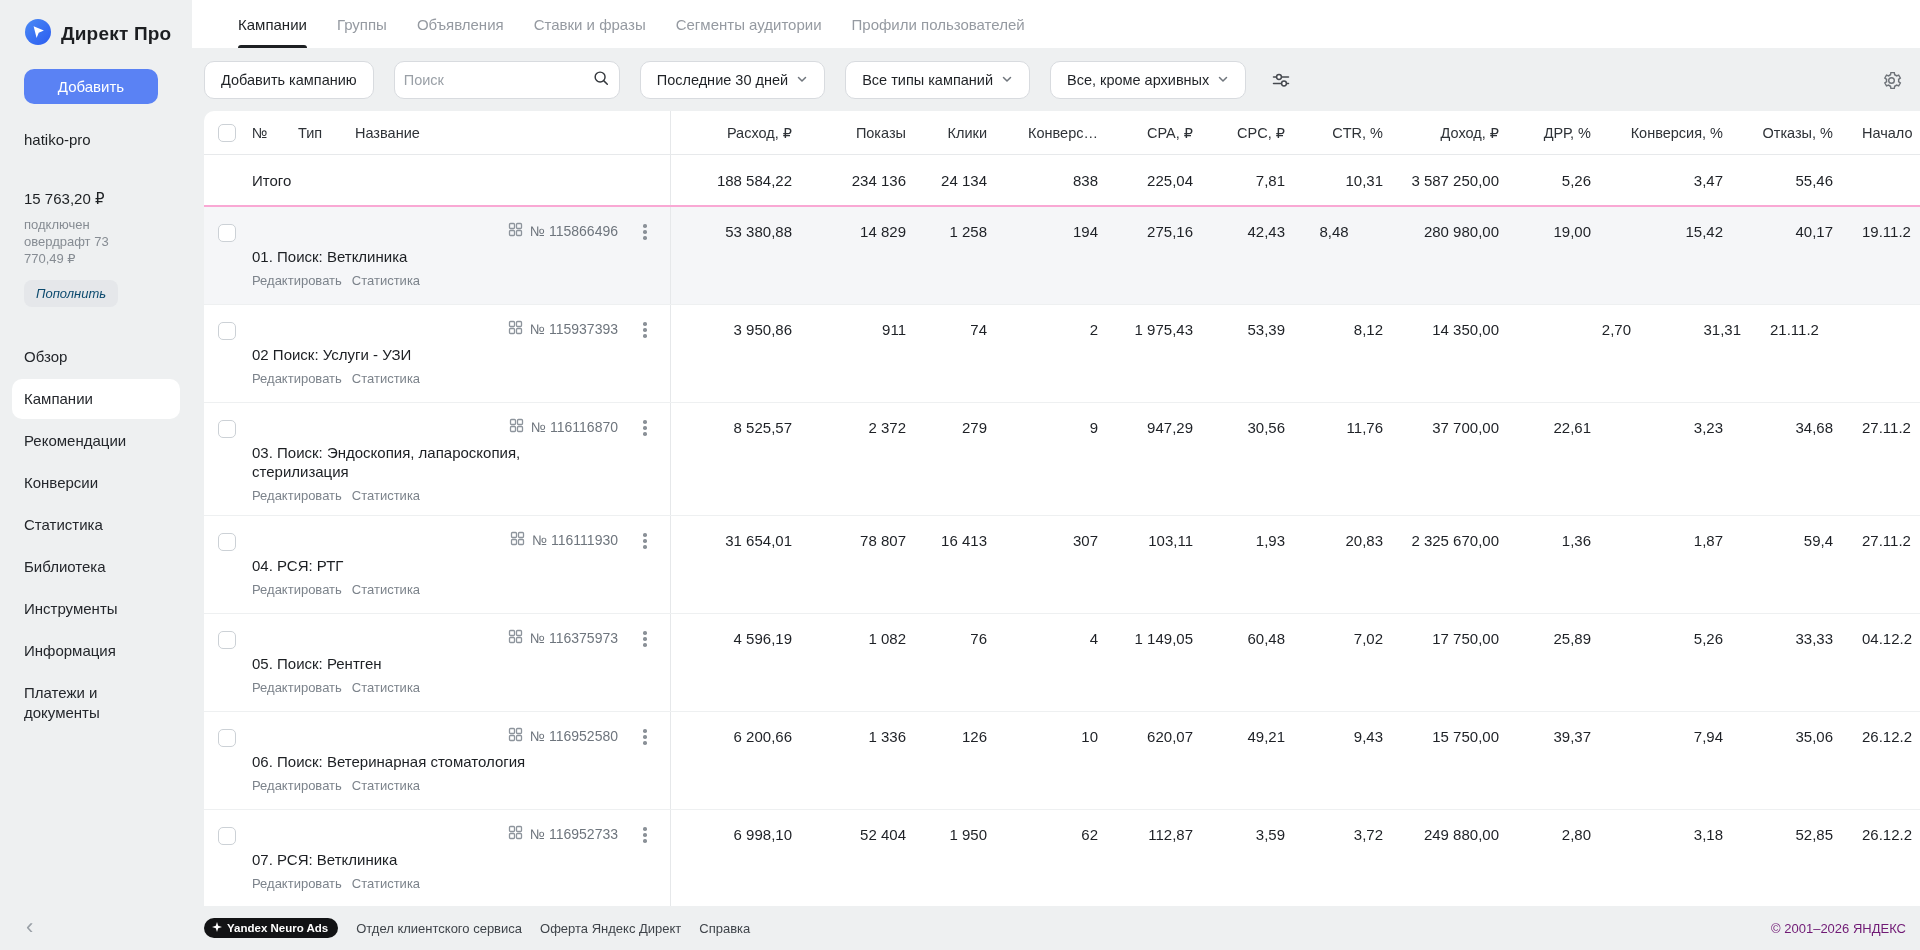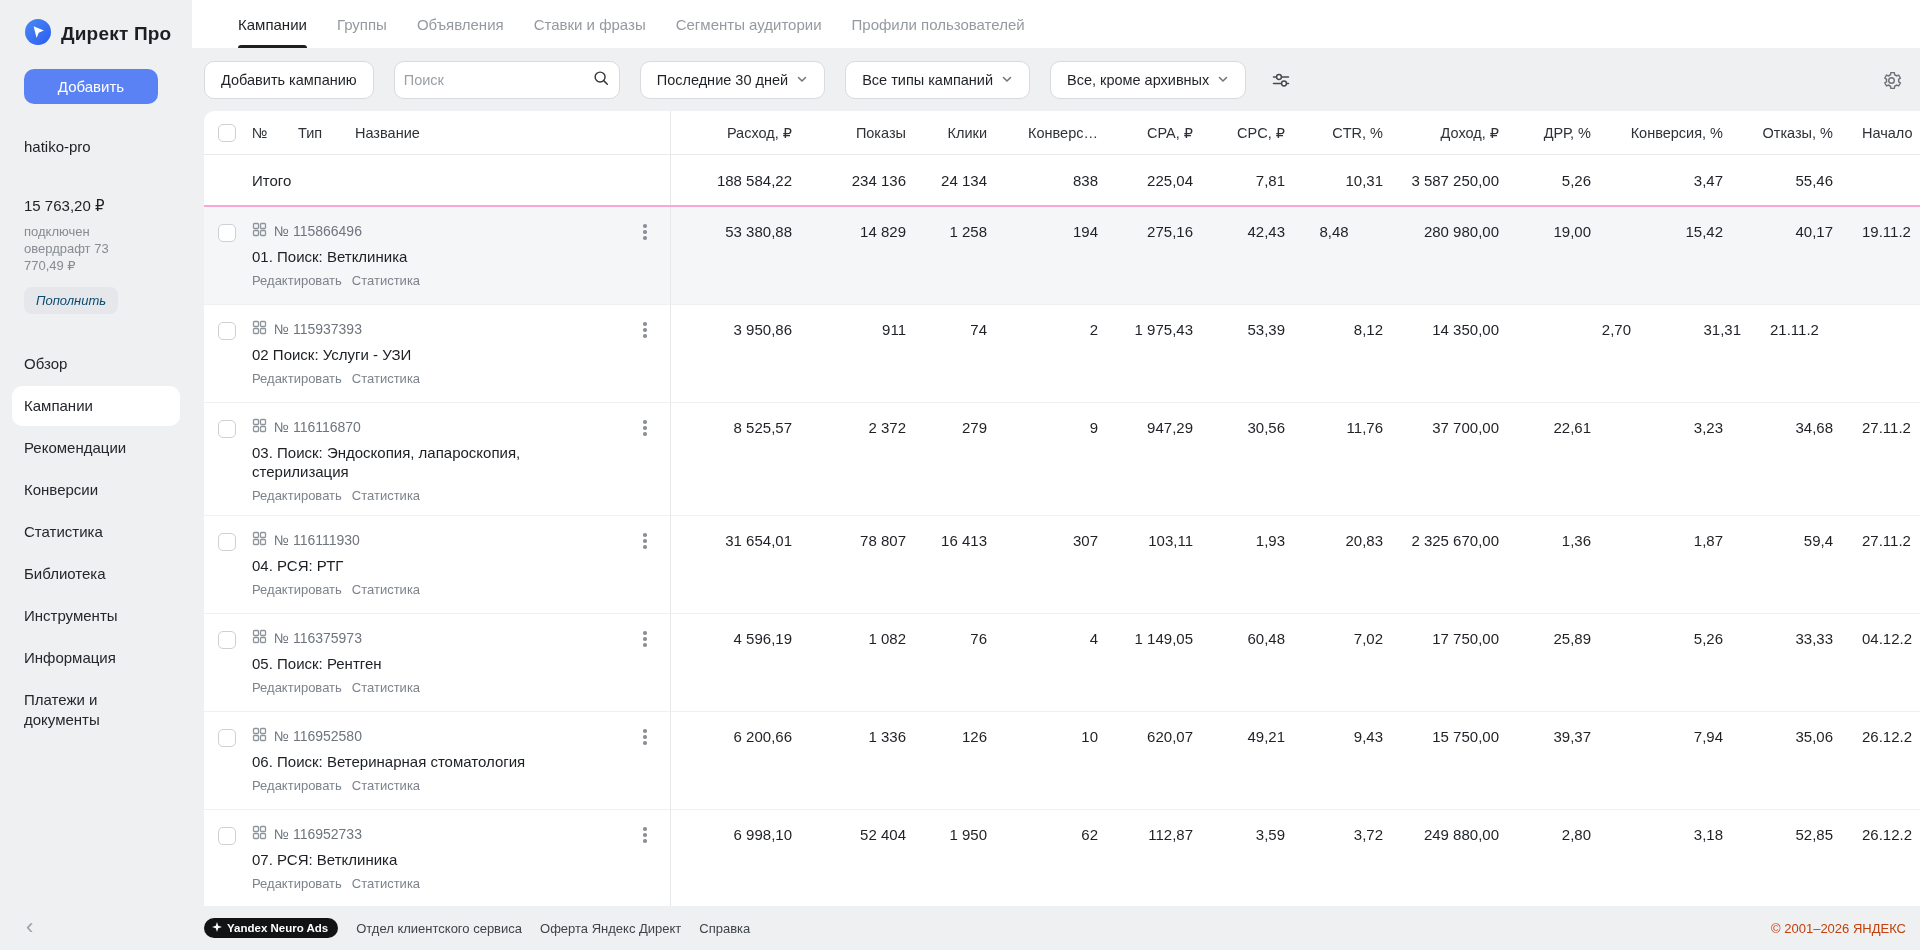--- a/index.html
+++ b/index.html
@@ -9,21 +9,21 @@
     background:#eef0f1; color:#1e2126; position:relative;
   }
 
   
   .sidebar { position:fixed; left:0; top:0; bottom:0; width:192px; background:#eef0f1; padding:18px 14px 0 24px; }
   .logo-row { display:flex; align-items:center; gap:9px; }
   .logo-text { font-size:19px; font-weight:700; color:#1c1e21; letter-spacing:.2px; white-space:nowrap; }
   .add-btn { margin-top:19px; width:134px; height:35px; border:0; border-radius:10px;
              background:#5a82f4; color:#fff; font-size:15px; font-family:inherit; cursor:pointer;
              display:flex; align-items:center; justify-content:center; }
-  .account { margin-top:34px; font-size:15px; color:#1d2023; }
+  .account { margin-top:27px; font-size:15px; color:#1d2023; }
   .balance { margin-top:42px; font-size:15px; font-weight:500; color:#1d2023; }
   .overdraft { margin-top:8px; font-size:13px; line-height:17px; color:#868c93; width:112px; }
   .topup-btn { margin-top:13px; display:inline-block; padding:6px 12px; background:#e5e7ea; border:0;
                border-radius:8px; font-size:13px; color:#0c4a6e; font-family:inherit; cursor:pointer;font-style:italic; }
   .nav { margin:30px 0 0 -12px; width:168px; }
   .nav-item { padding:10px 12px; border-radius:10px; font-size:15px; line-height:20px; color:#24272c;
               margin-bottom:2px; cursor:pointer; }
   .nav-item.active { background:#fff; }
   .collapse { position:absolute; left:26px; bottom:12px; font-size:22px; color:#9aa0a7; line-height:1; cursor:pointer; }
 
@@ -68,35 +68,35 @@
   .totals .left-group { display:flex; align-items:center; }
   .totals-label { margin-left:48px; font-size:15px; color:#1e2126; }
   .totals .ncell { display:flex; align-items:center; justify-content:flex-end; }
 
   .trow { display:flex; min-height:98px; border-bottom:1px solid #eef0f1; }
   .trow.highlighted { background:#f5f6f8; }
   .trow .left-group { display:flex; }
   .check-col { width:48px; flex:none; padding:17px 0 0 14px; }
   .checkbox { width:18px; height:18px; border:1.5px solid #ccd1d6; border-radius:5px; background:#fff; cursor:pointer; }
   .row-content { flex:1; min-width:0; padding:15px 52px 12px 0; }
-  .line1 { display:flex; align-items:center; gap:7px; font-size:14px; color:#6e757d; }
+  .line1 { display:flex; align-items:center; gap:7px; font-size:14px; color:#6e757d;justify-content:flex-end; }
   .row-name { margin-top:7px; font-size:15px; line-height:19px; color:#1c1f23; cursor:pointer; }
   .row-actions { margin-top:7px; display:flex; gap:10px; font-size:13px; color:#7c838b; }
   .row-actions span { cursor:pointer; }
   .kebab { position:absolute; right:16px; top:16px; width:18px; height:18px; display:flex; flex-direction:column;
            align-items:center; justify-content:center; gap:2.5px; cursor:pointer; }
   .kebab i { width:3.5px; height:3.5px; border-radius:50%; background:#8b9198; }
   .trow .ncell { padding-top:16px; }
 
   
   .footer { height:44px; flex:none; display:flex; align-items:center; gap:18px; padding-right:14px; font-size:13px; }
   .badge { background:#121315; color:#fff; border-radius:20px; padding:4px 10px 4px 8px; font-size:11.5px;
            font-weight:700; display:inline-flex; align-items:center; gap:5px; white-space:nowrap; }
   .footer-link { color:#3f444a; cursor:pointer; white-space:nowrap; }
-  .copyright { margin-left:auto; color:#c2410c; white-space:nowrap; }
+  .copyright { margin-left:auto; color:#701a75; white-space:nowrap; }
 </style>
 </head>
 <body>
 
 <div class="sidebar">
   <div class="logo-row">
     <span>
       <svg width="28" height="28" viewBox="0 0 28 28">
         <defs>
             <linearGradient id="lg" x1="0" y1="0" x2="1" y2="1">

